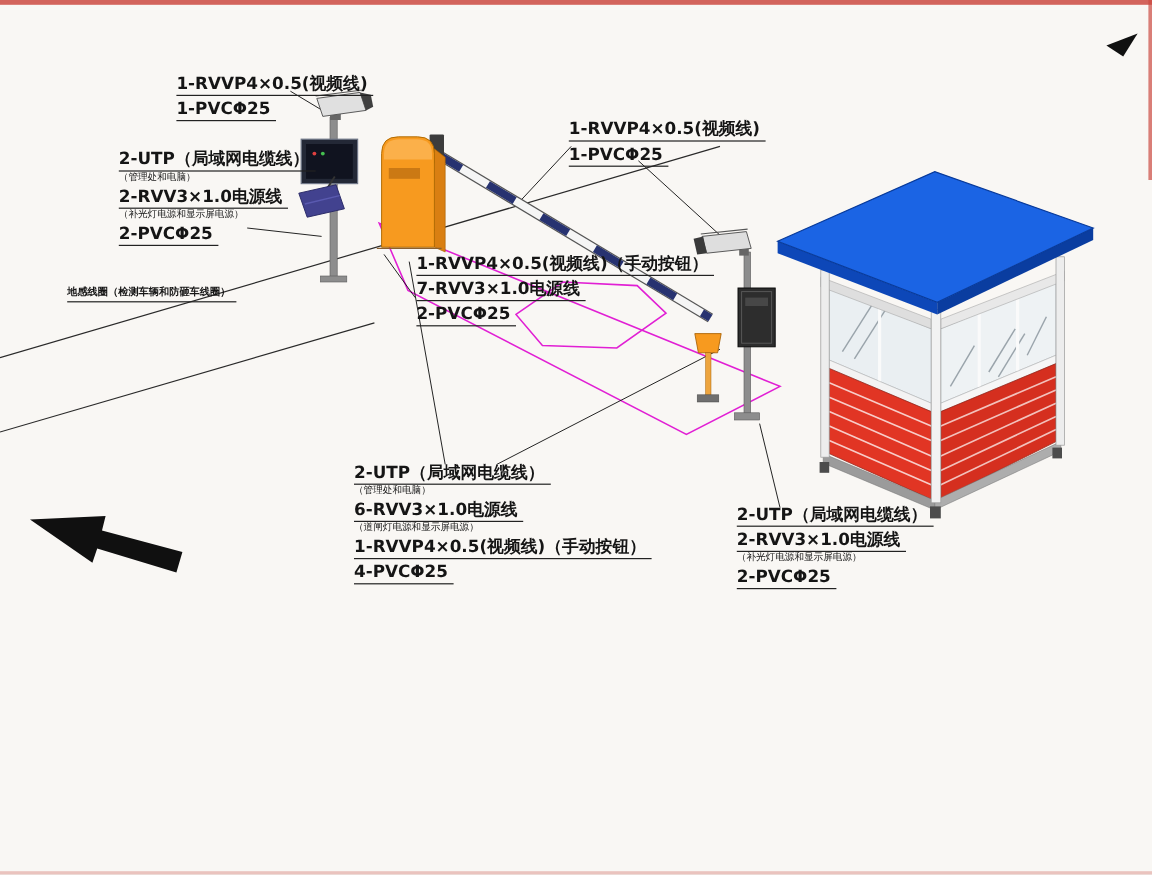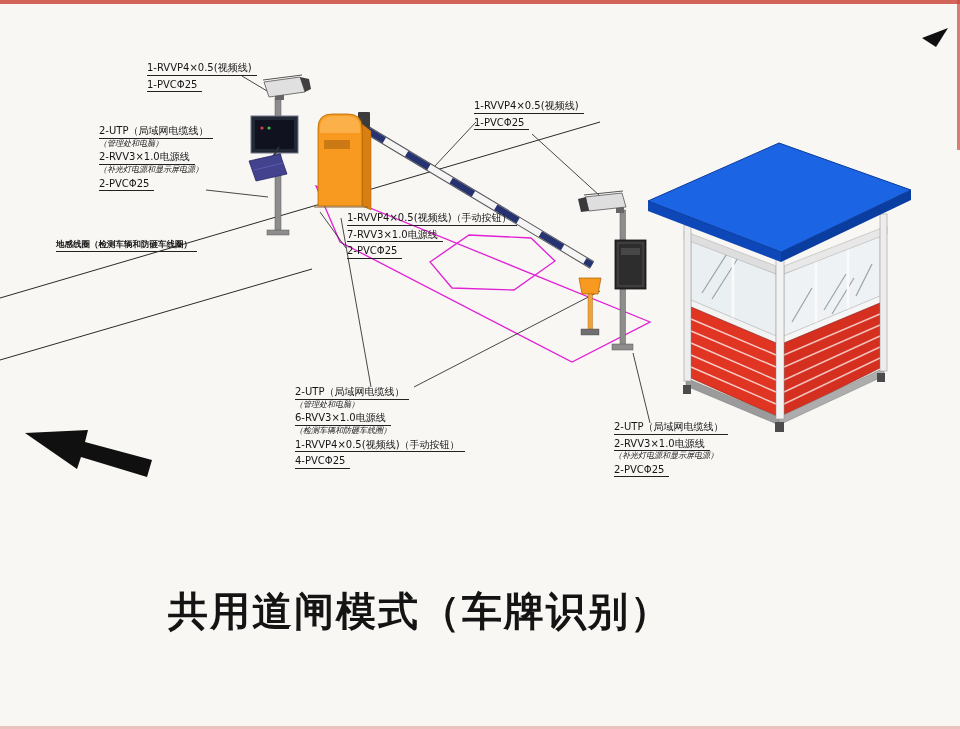--- a/index.html
+++ b/index.html
@@ -4,22 +4,22 @@
 <style>
   html,body{margin:0;padding:0;background:#e9e7e4;}
   .stage{position:relative;width:960px;height:729px;background:#f9f7f4;overflow:hidden;
          font-family:"DejaVu Sans",sans-serif;}
   .stage svg{position:absolute;left:0;top:0;}
   .edge-top{position:absolute;left:0;top:0;width:960px;height:4px;background:#cc4a41;opacity:.85;}
   .edge-right{position:absolute;right:0;top:0;width:3px;height:150px;background:#cc4a41;opacity:.7;}
   .edge-bottom{position:absolute;left:0;bottom:0;width:960px;height:3px;background:#d8837c;opacity:.45;}
   .lbl{position:absolute;color:#151515;}
   .lbl span{display:block;width:max-content;}
-  .ln{font-size:10px;font-weight:400;border-bottom:1px solid #222;padding:0 5px 1px 0;margin-bottom:3px;line-height:1.15;}
-  .sm{font-size:8px;font-weight:400;margin:-2px 0 3px 0;line-height:1.1;font-style:italic;}
+  .ln{font-size:14px;font-weight:700;border-bottom:1px solid #222;padding:0 5px 1px 0;margin-bottom:3px;line-height:1.15;}
+  .sm{font-size:8px;font-weight:400;margin:-2px 0 3px 0;line-height:1.1;}
   .lbl-loop .ln{font-size:8.5px;font-weight:700;}
   .title{position:absolute;left:168px;top:584px;font-size:40px;font-weight:600;color:#141414;letter-spacing:2px;}
 </style>
 </head>
 <body>
 
 <div class="stage">
 
 <svg width="960" height="729" viewBox="0 0 960 729">
 
@@ -172,31 +172,30 @@
 
 <div class="lbl" style="left:474px;top:100px;">
   <span class="ln">1-RVVP4×0.5(视频线)</span>
   <span class="ln">1-PVCΦ25</span>
 </div>
 
 <div class="lbl" style="left:295px;top:386px;">
   <span class="ln">2-UTP（局域网电缆线）</span>
   <span class="sm">（管理处和电脑）</span>
   <span class="ln">6-RVV3×1.0电源线</span>
-  <span class="sm">（检测车辆和防砸车线圈）</span>
+  <span class="sm">（道闸灯电源和显示屏电源）</span>
   <span class="ln">1-RVVP4×0.5(视频线)（手动按钮）</span>
   <span class="ln">4-PVCΦ25</span>
 </div>
 
 <div class="lbl" style="left:614px;top:421px;">
   <span class="ln">2-UTP（局域网电缆线）</span>
   <span class="ln">2-RVV3×1.0电源线</span>
   <span class="sm">（补光灯电源和显示屏电源）</span>
   <span class="ln">2-PVCΦ25</span>
 </div>
 
-<div class="title">共用道闸模式（车牌识别）</div>
 
 <div class="edge-top"></div>
 <div class="edge-right"></div>
 <div class="edge-bottom"></div>
 
 </div>
 
 </body></html>

